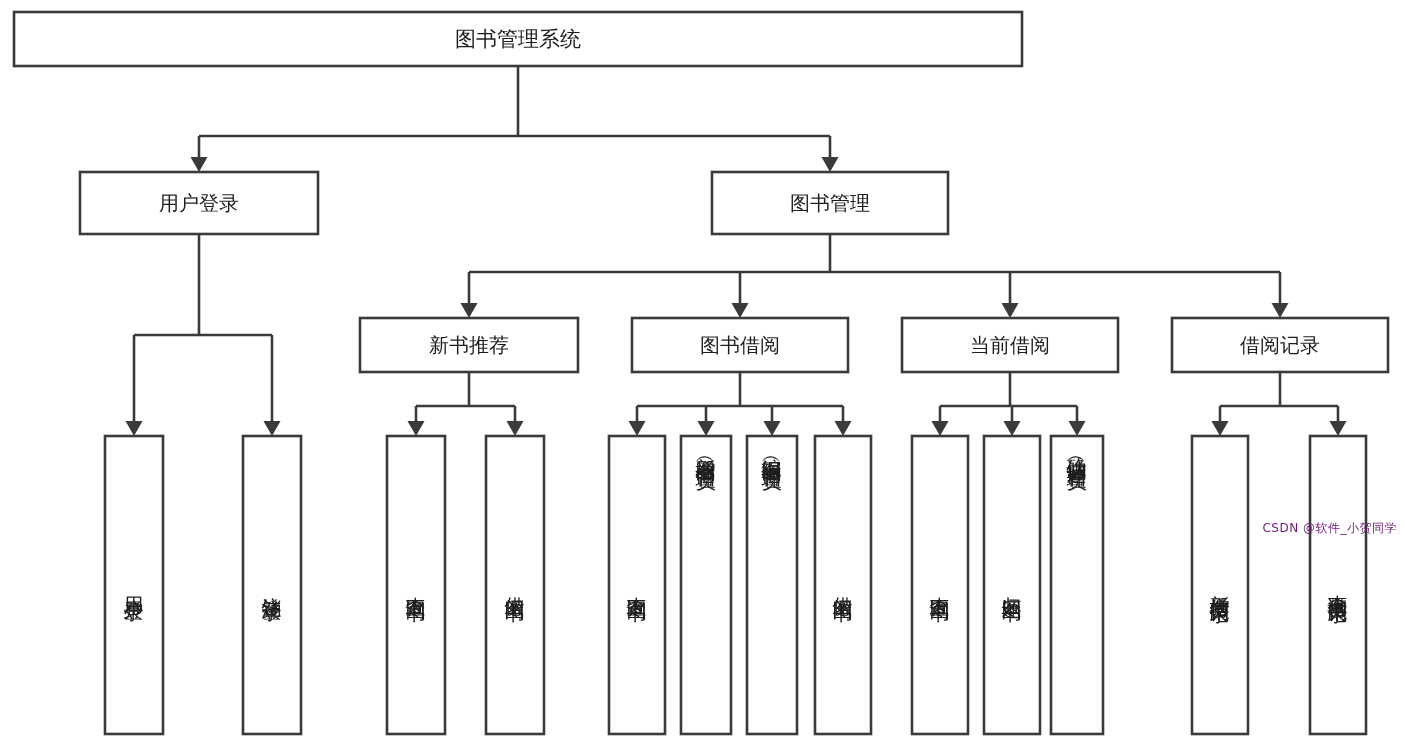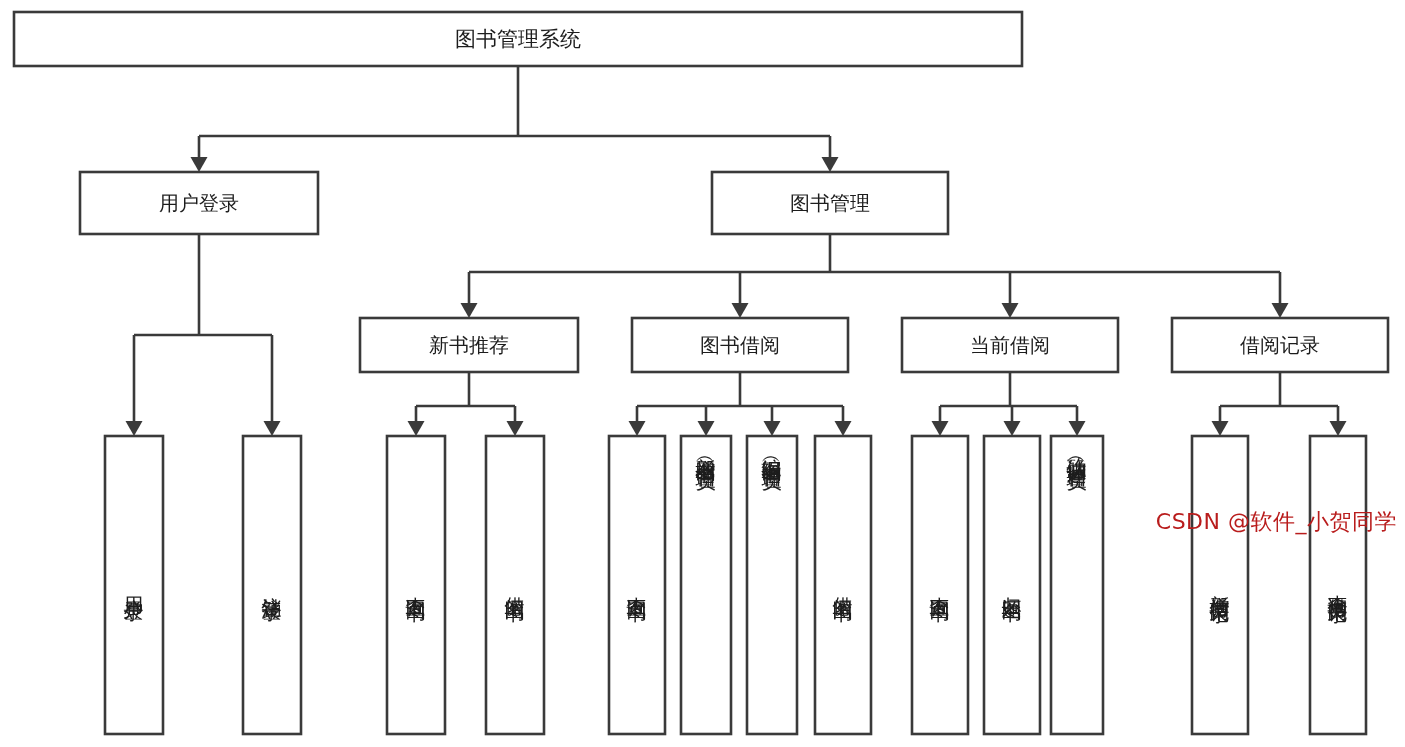--- a/index.html
+++ b/index.html
@@ -65,22 +65,22 @@
     line-height: 1.0;
     letter-spacing: 2px;
     color: #1d1d1d;
     white-space: nowrap;
   }
   #watermark {
     position: absolute;
     right: 8px;
     bottom: 4px;
     font-family: "DejaVu Sans", "Liberation Sans", sans-serif;
-    font-size: 22px;
-    color: #b91c1c;
+    font-size: 12px;
+    color: #701a75;
     letter-spacing: 0.5px;
     user-select: none;
   }
 </style>
 </head>
 <body>
 
 <div id="diagram-root">
   <svg class="diagram-canvas" viewBox="0 0 1405 747" xmlns="http://www.w3.org/2000/svg">
 

